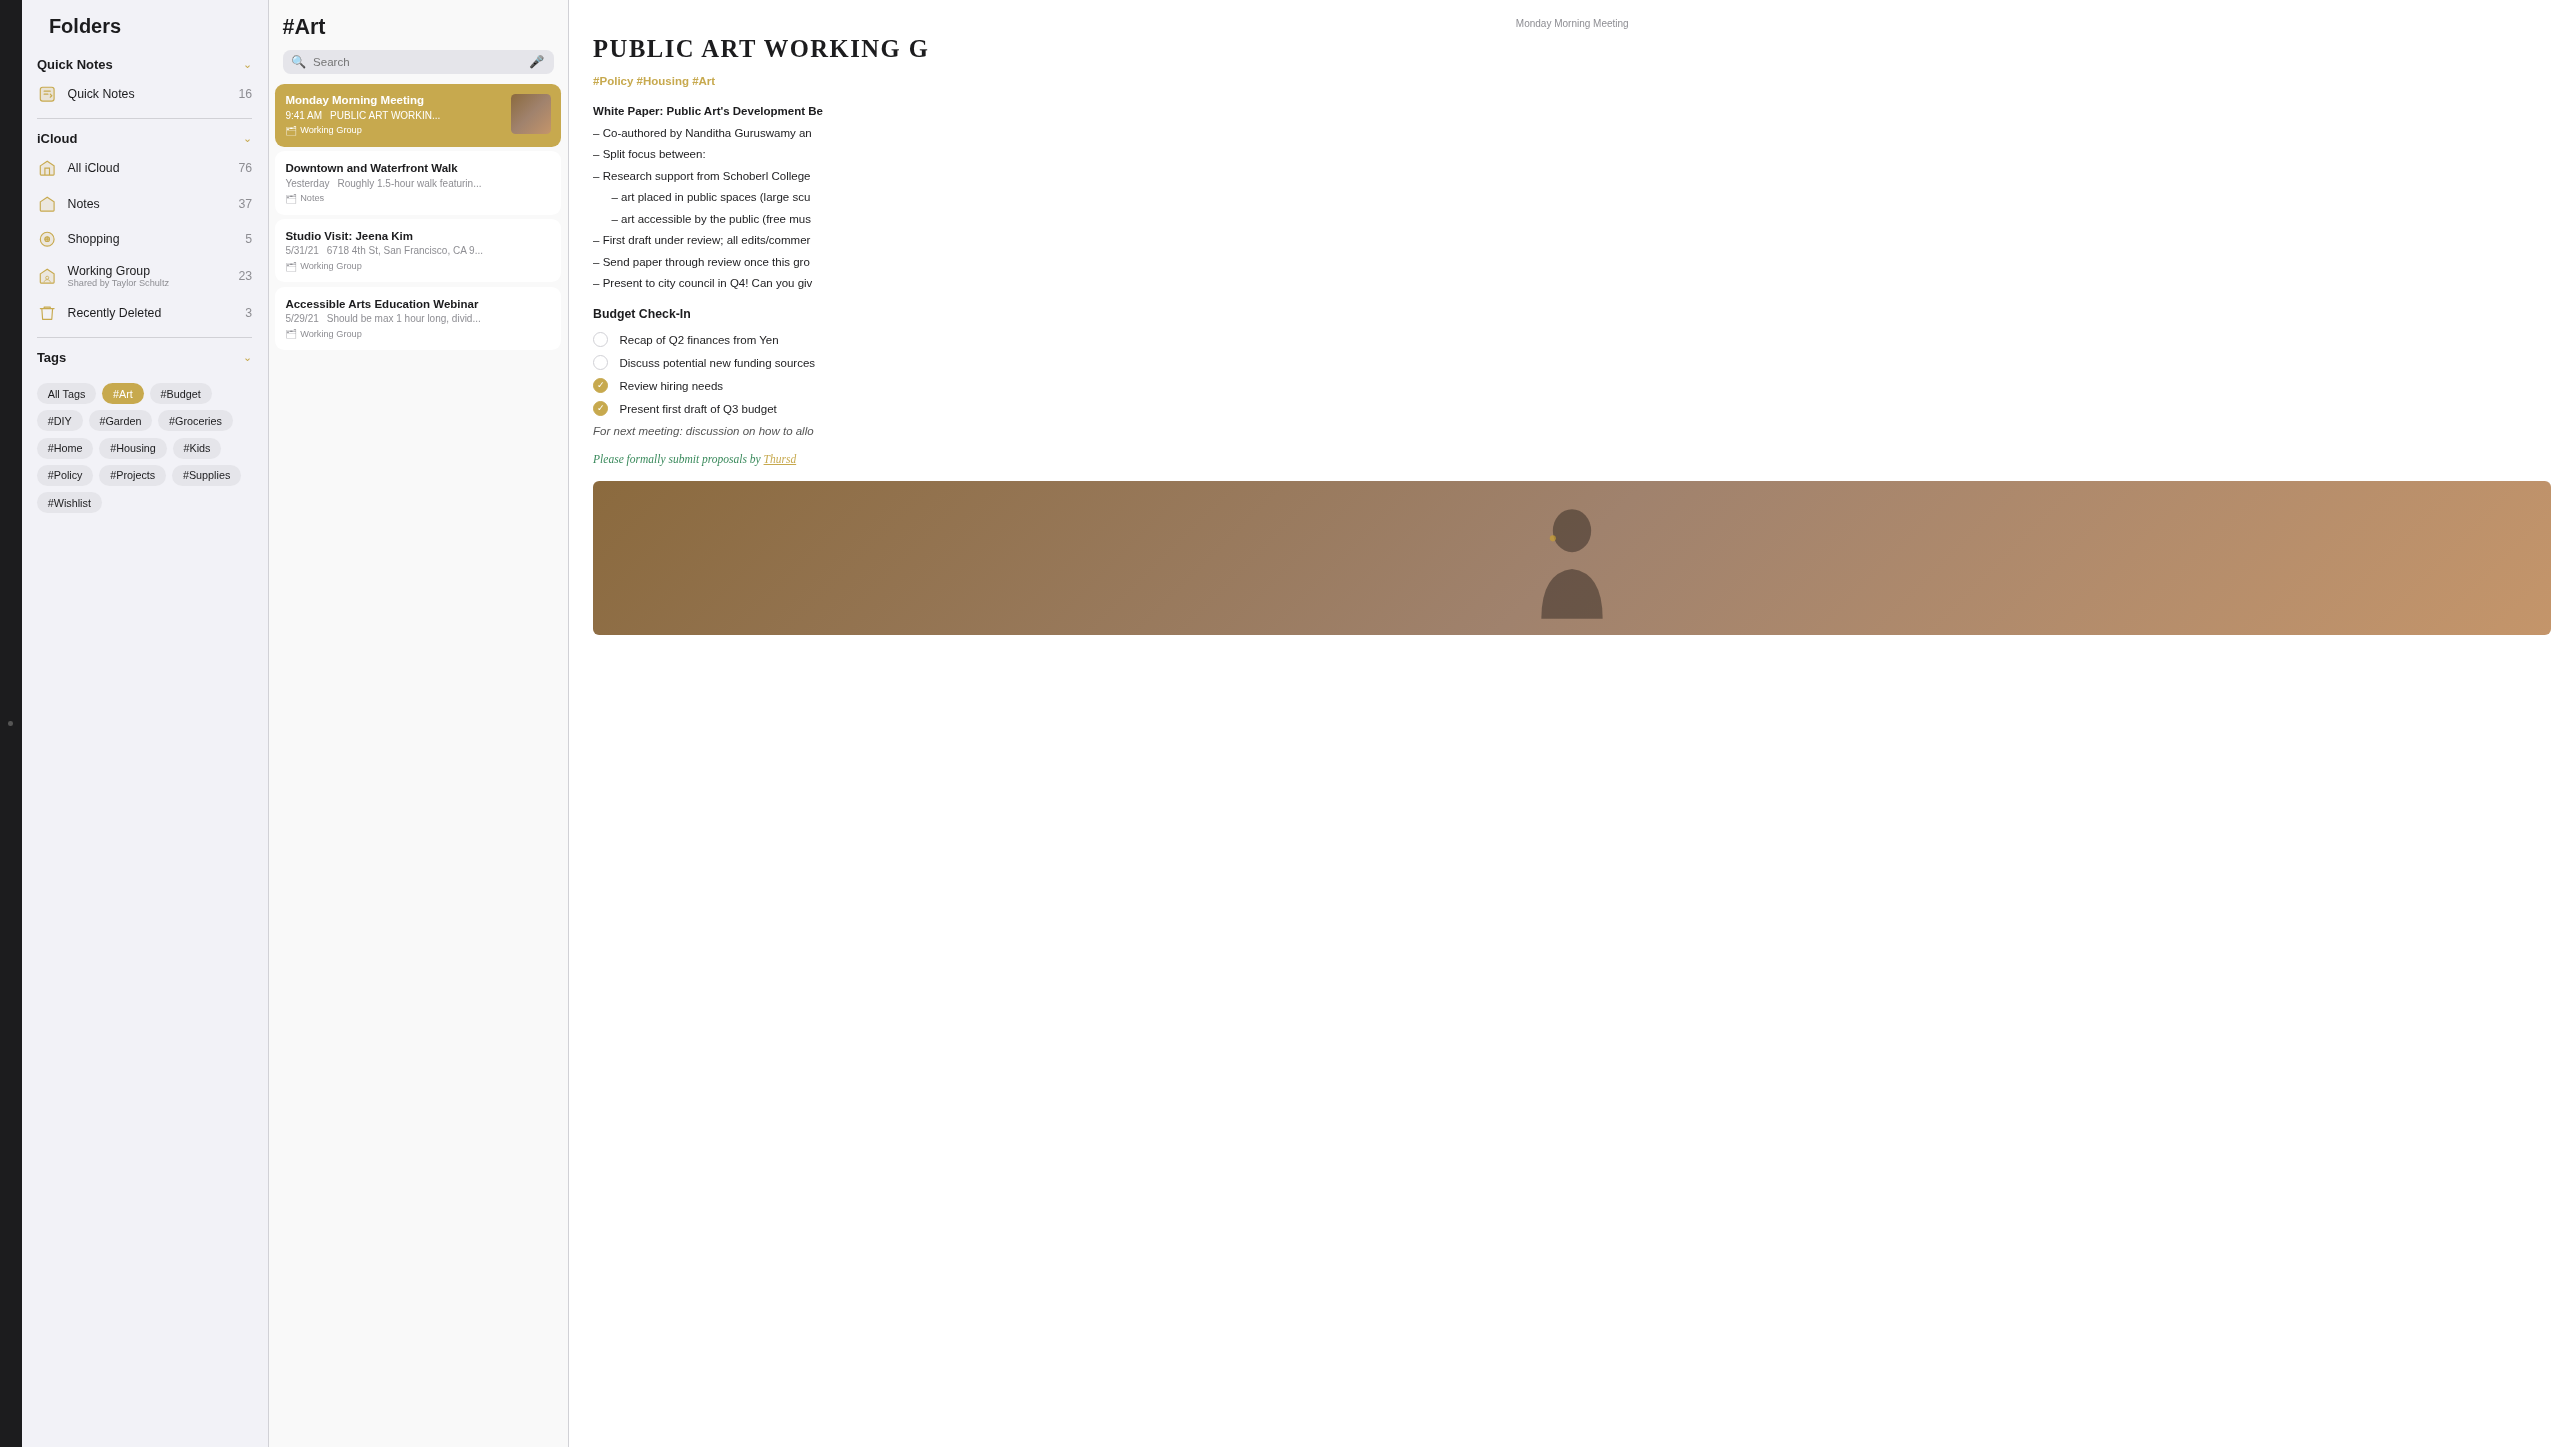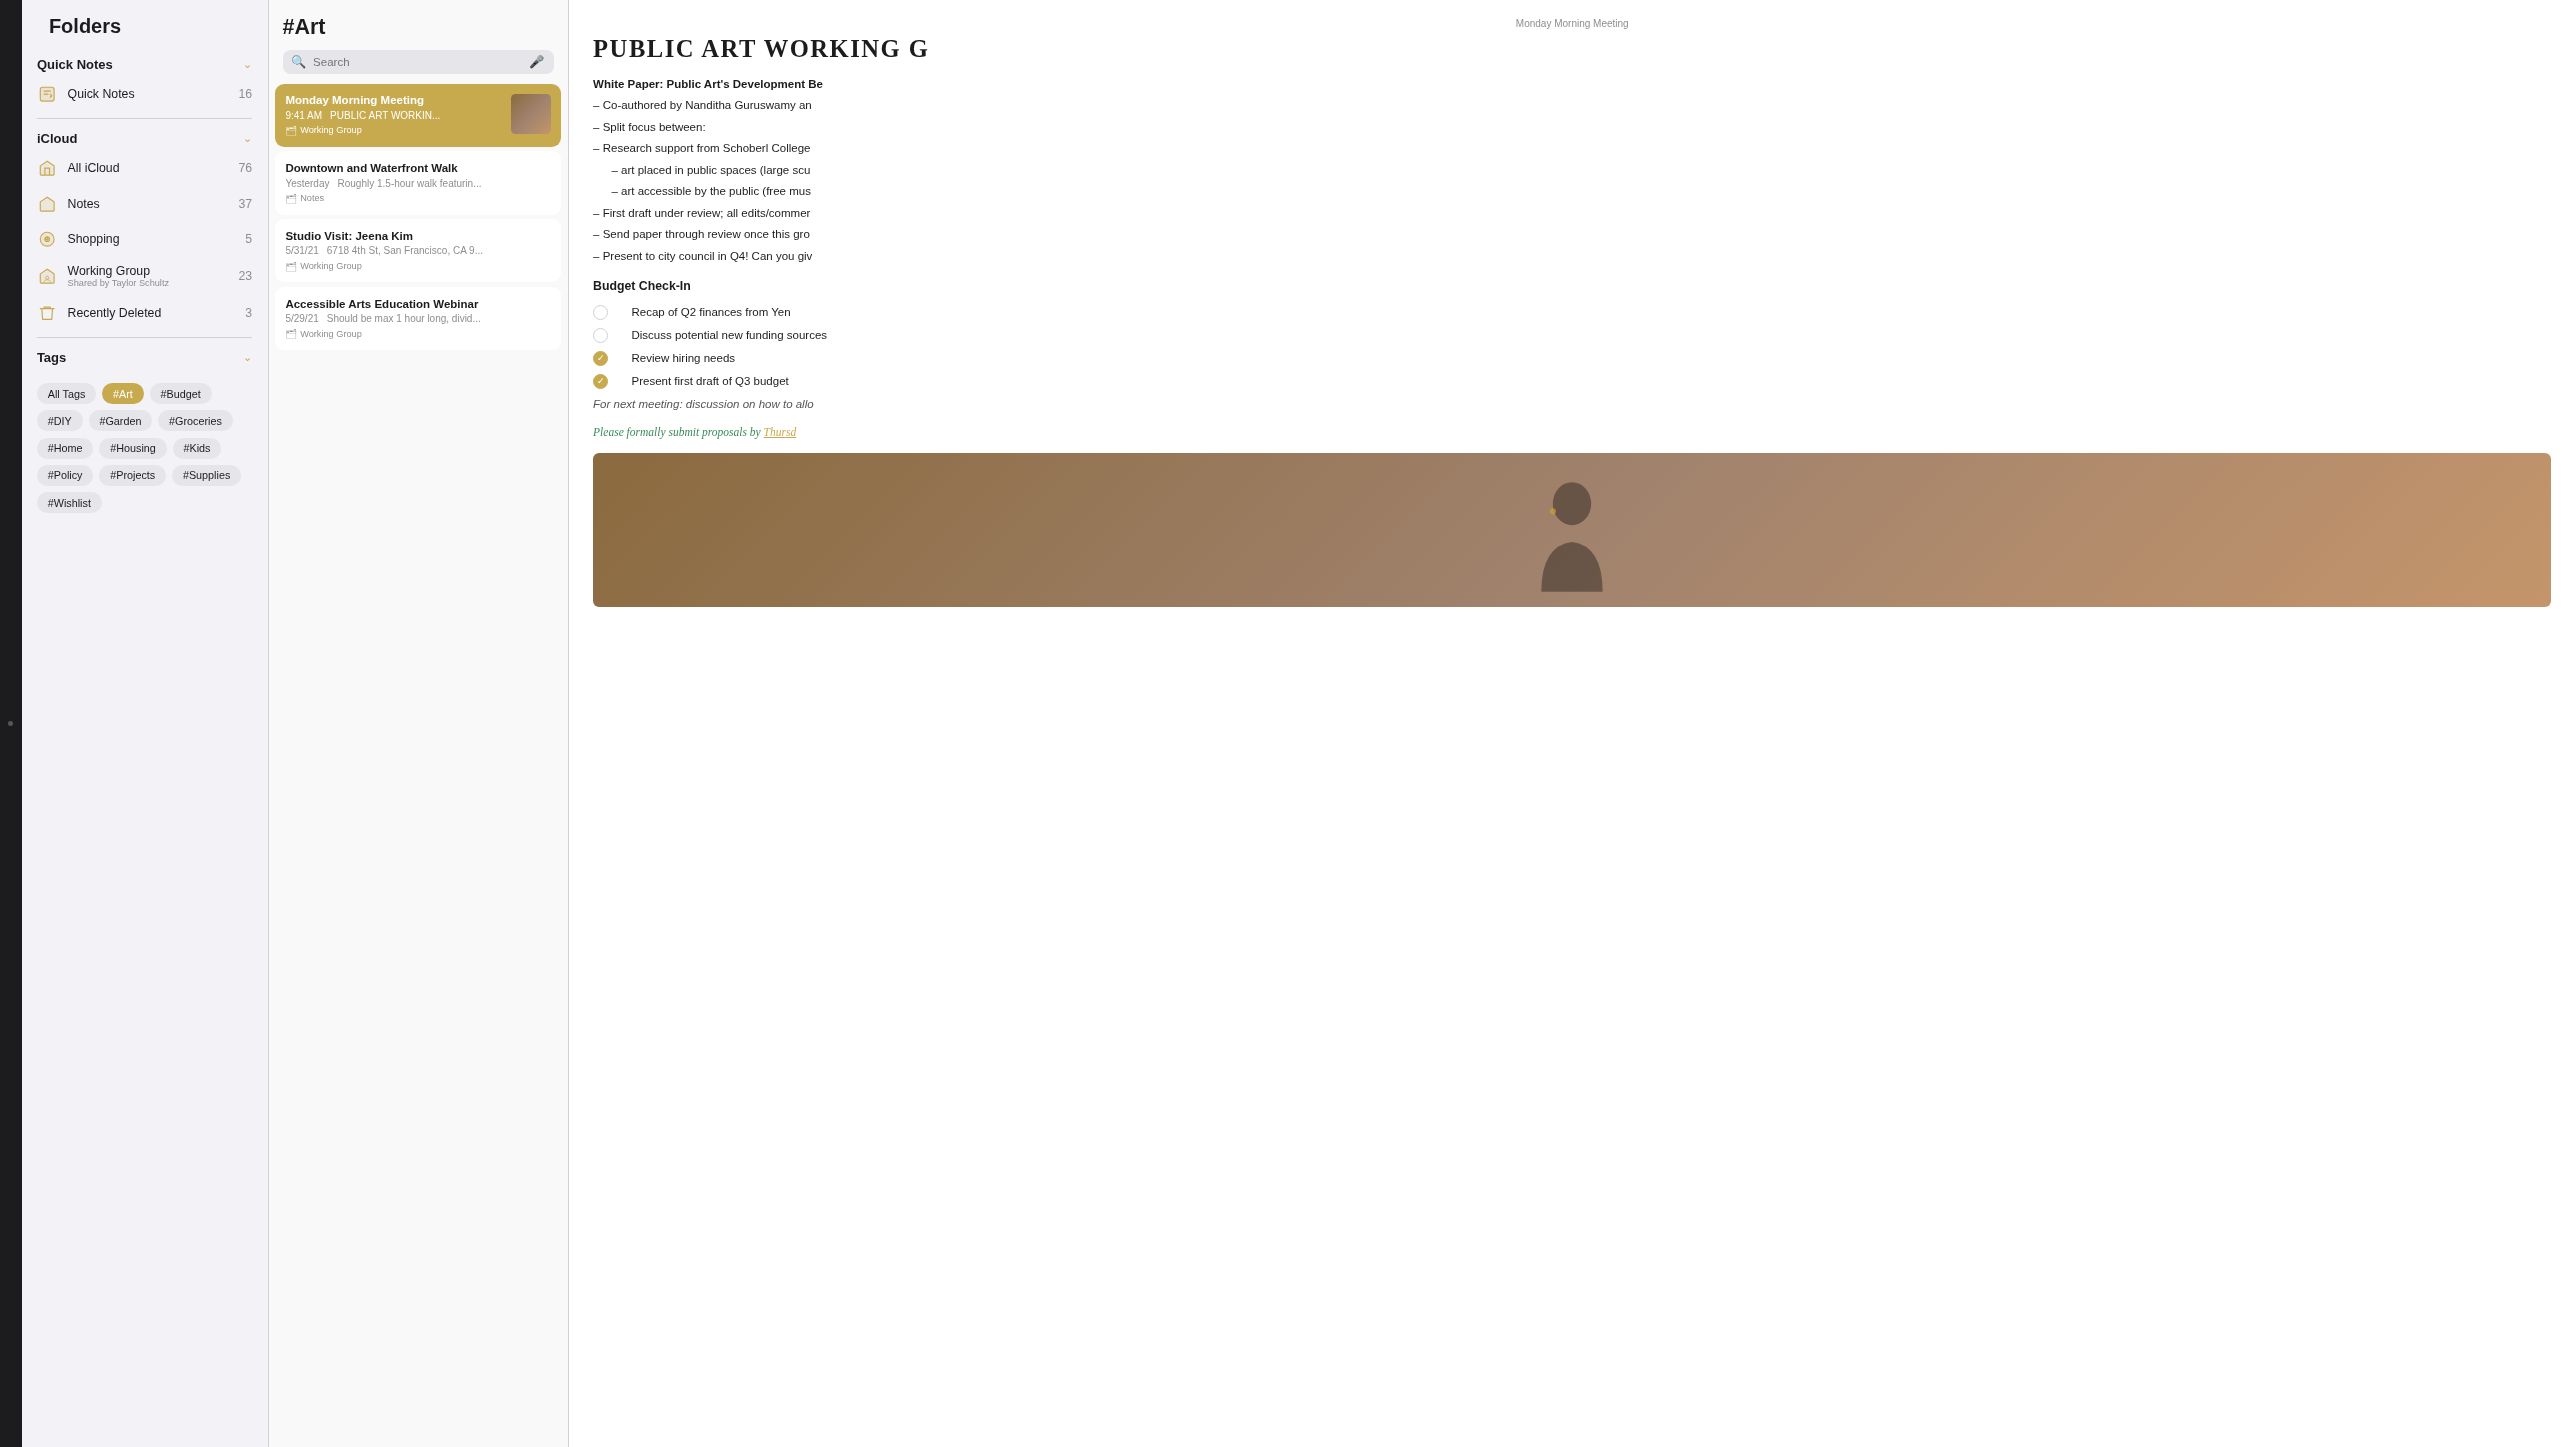--- a/index.html
+++ b/index.html
@@ -287,21 +287,21 @@
       margin-bottom: 3.1px;
     }
 
     .note-detail-body .indent {
       margin-left: 18.4px;
     }
 
     .checkbox-item {
       display: flex;
       align-items: center;
-      gap: 23px;
+      gap: 11px;
       margin-bottom: 4.6px;
     }
     .checkbox {
       width: 15.4px;
       height: 15.4px;
       border-radius: 50%;
       border: 1.5px solid #d1d1d6;
       flex-shrink: 0;
       display: flex;
       align-items: center;
@@ -529,20 +529,21 @@
         </div>
       </div>
     </div>
 
   </div>
 </div>
 
 <div class="note-detail-panel">
   <div class="note-detail-meta">Monday Morning Meeting</div>
   <div class="note-detail-title">PUBLIC ART WORKING G</div>
+  <div class="note-detail-tags">#Policy #Housing #Art</div>
 
   <div class="note-detail-body">
     <p><strong>White Paper: Public Art's Development Be</strong></p>
     <p>– Co-authored by Nanditha Guruswamy an</p>
     <p>– Split focus between:</p>
     <p>– Research support from Schoberl College</p>
     <p class="indent">– art placed in public spaces (large scu</p>
     <p class="indent">– art accessible by the public (free mus</p>
     <p>– First draft under review; all edits/commer</p>
     <p>– Send paper through review once this gro</p>

